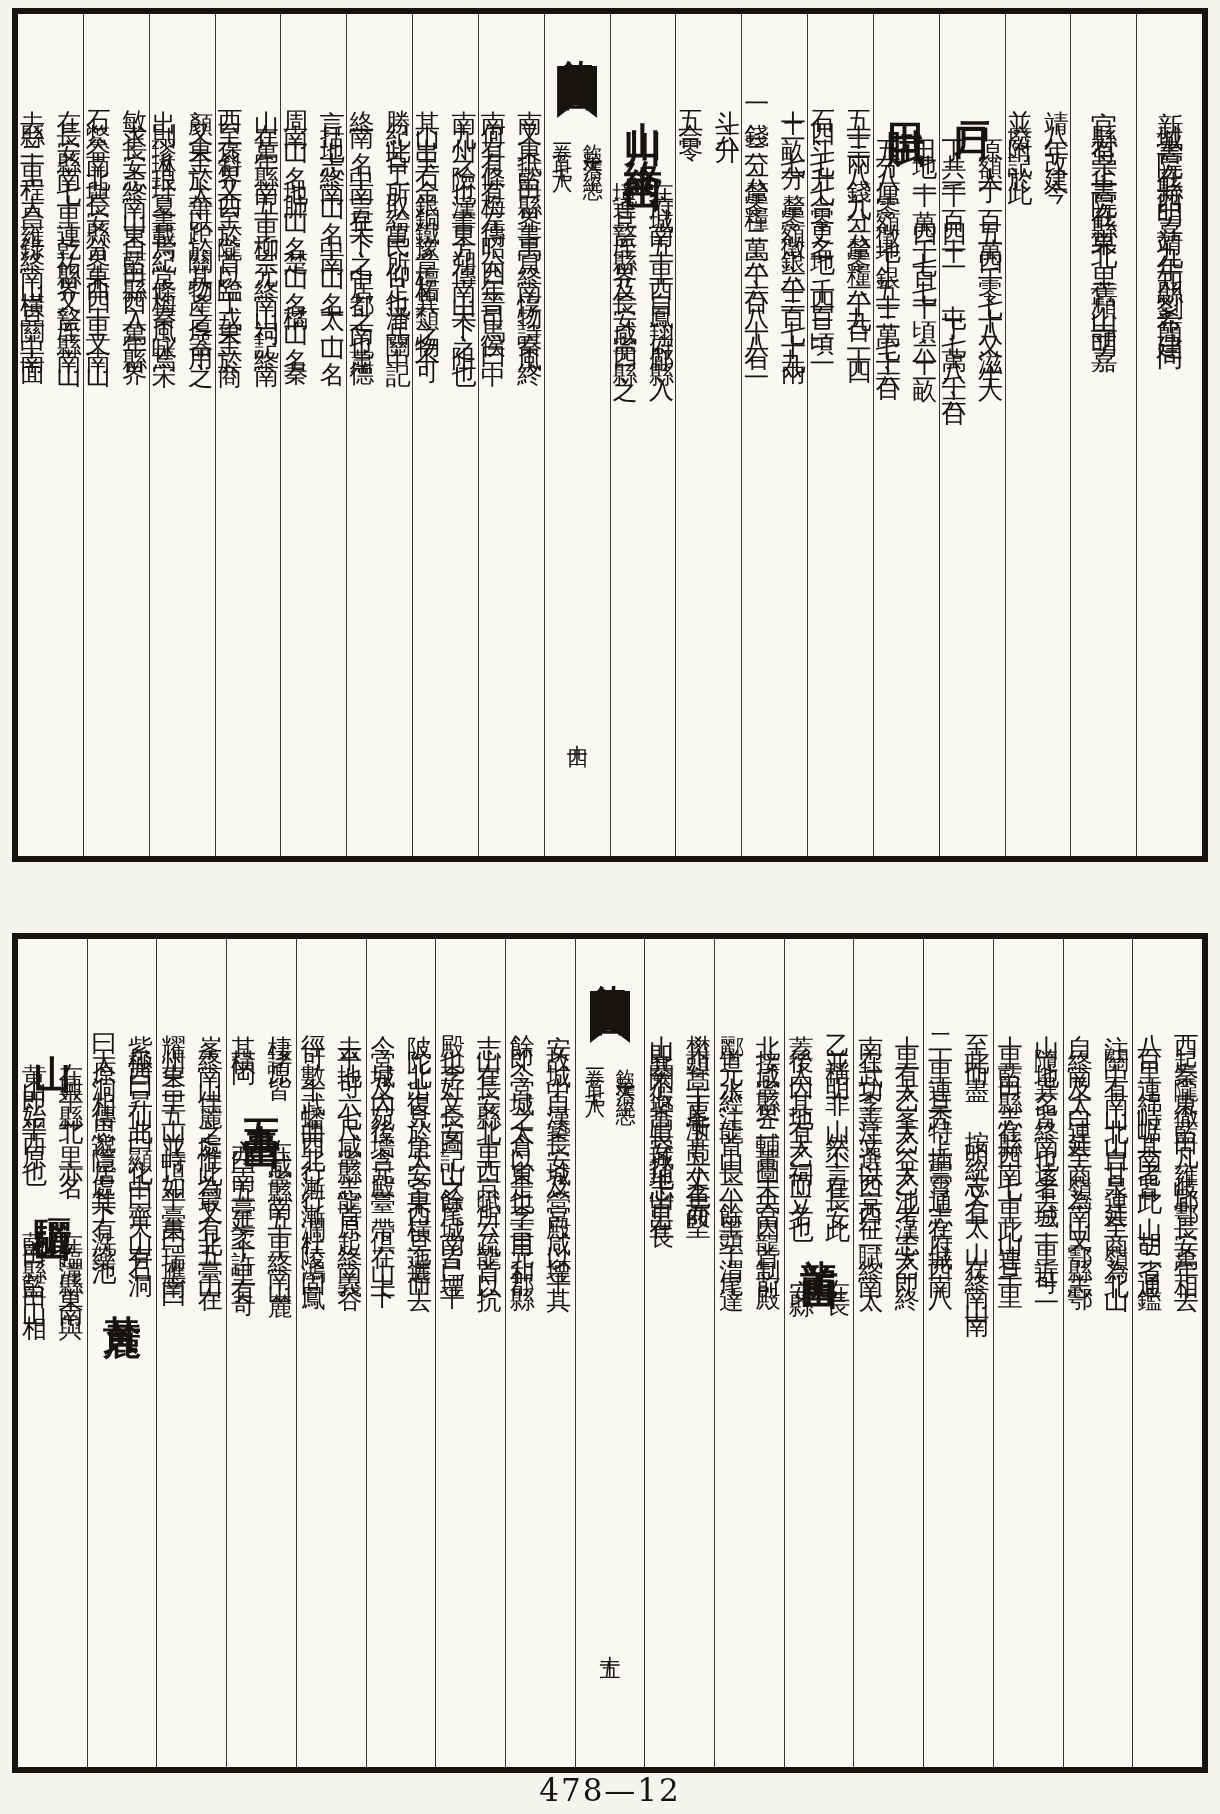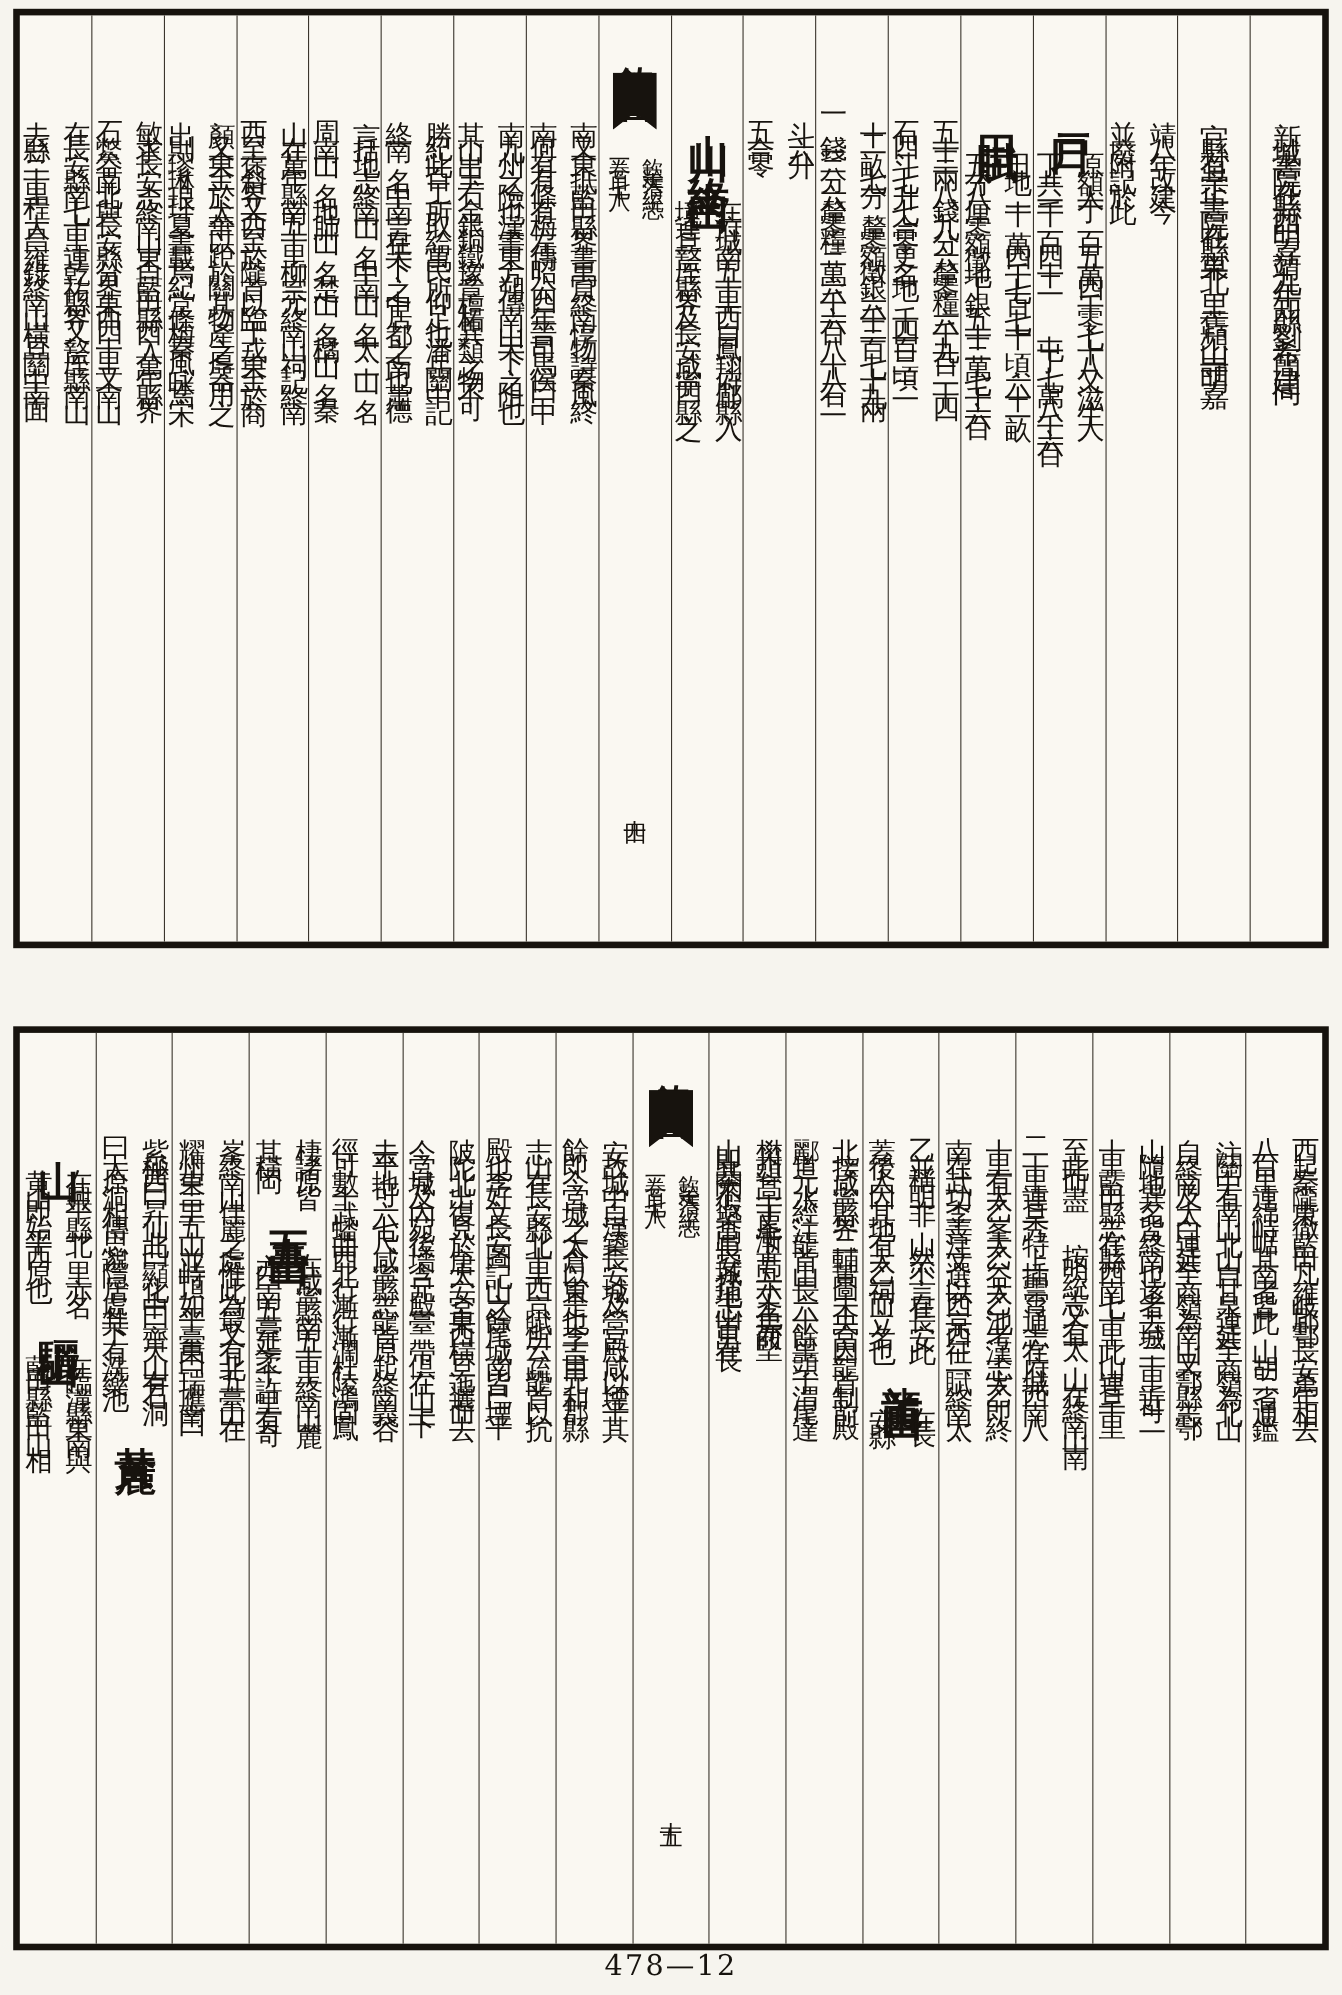--- a/index.html
+++ b/index.html
@@ -45,21 +45,21 @@
     width:40px;height:52px;background:#17130e;margin:6px 0 10px;
     clip-path:polygon(0 0,100% 0,100% 100%,50% 70%,0 100%);
   }
   .banxin-small .half{font-size:20px;letter-spacing:6px;}
   .folio{
     writing-mode:vertical-rl;text-orientation:upright;
     font-size:21px;letter-spacing:5px;margin-top:auto;margin-bottom:118px;
   }
   #footer{
     position:absolute;left:0;top:1772px;width:1220px;text-align:center;
-    font-size:26px;letter-spacing:2px;color:#17130e;
+    font-size:31px;letter-spacing:2px;color:#17130e;
     font-family:"DejaVu Serif","Liberation Serif",serif;
   }
 </style>
 </head>
 <body>
 
 <div class="block" id="block-top">
   <div class="cols">
       <div class="col">
         <div class="colinner">

